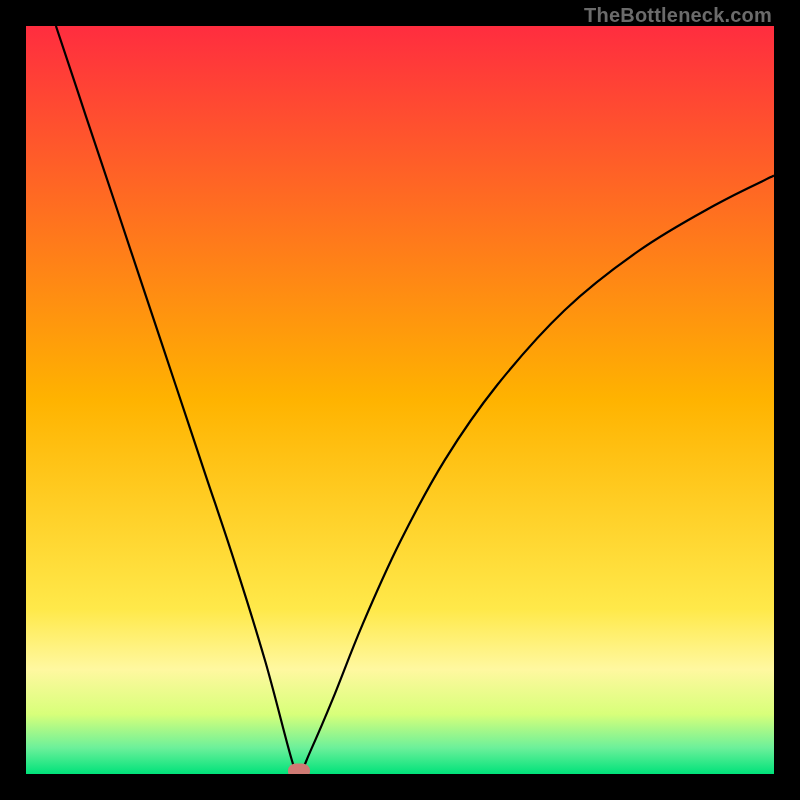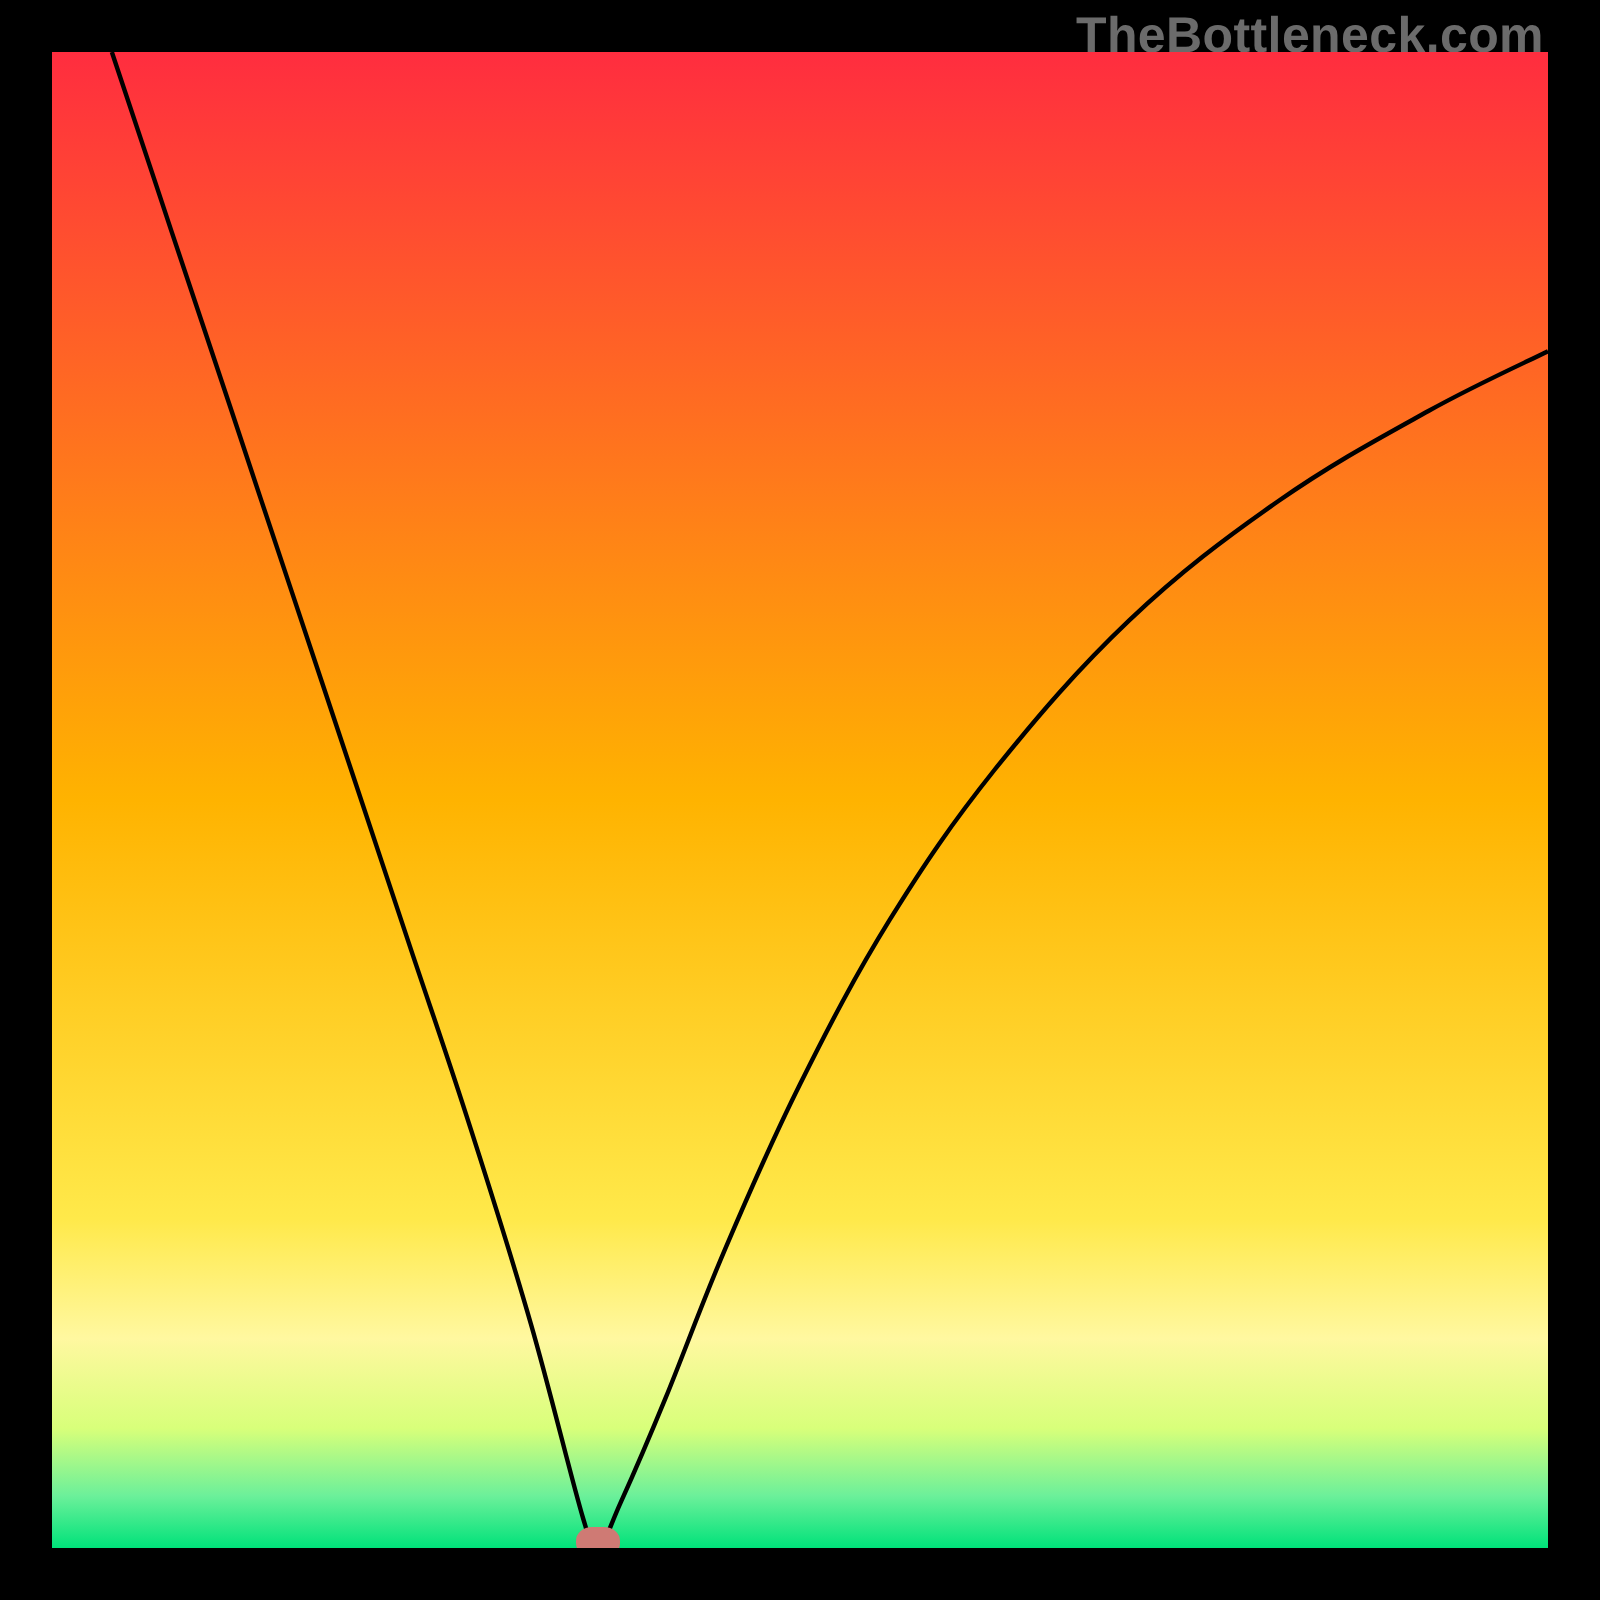--- a/index.html
+++ b/index.html
@@ -29,21 +29,21 @@
   }
   .gradient {
     position: absolute;
     inset: 0;
   }
   .attrib {
     position: absolute;
     top: 4px;
     right: 28px;
     color: #6b6b6b;
-    font-size: 25px;
+    font-size: 20px;
     font-weight: 600;
     letter-spacing: 0.2px;
   }
   svg.curve {
     position: absolute;
     inset: 0;
   }
   .dot {
     position: absolute;
     width: 22px;

